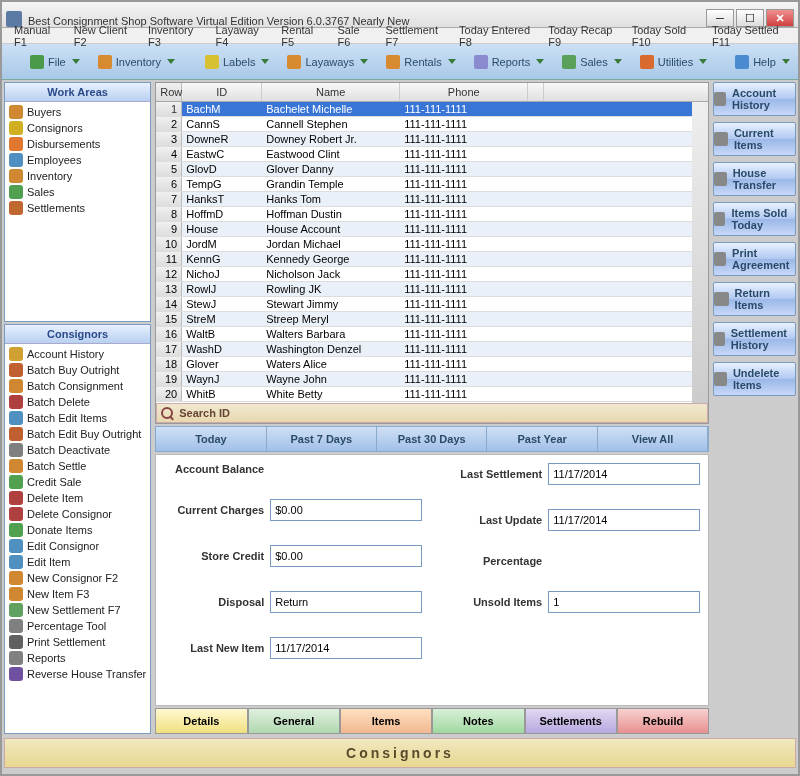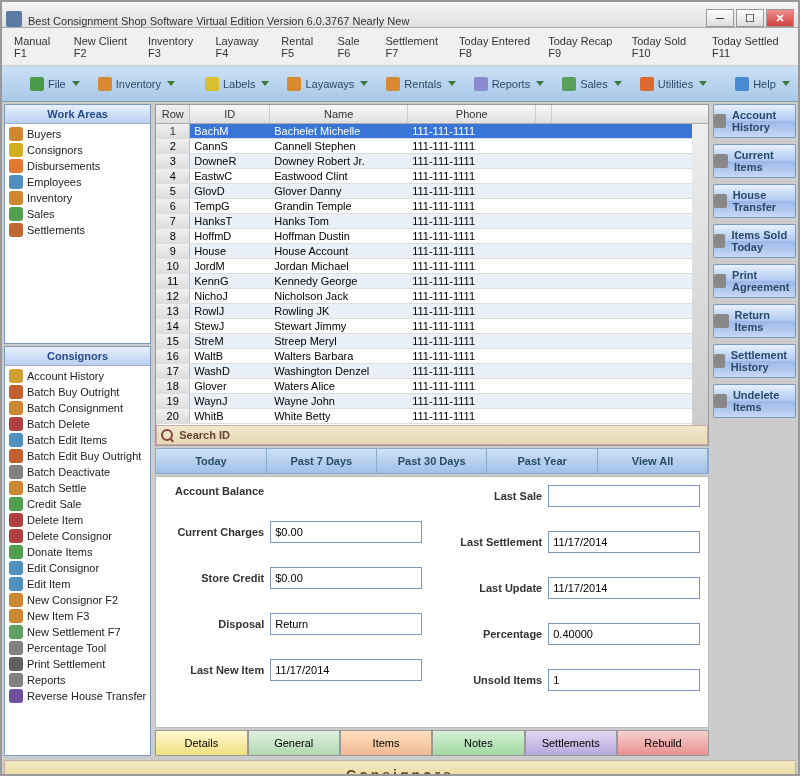--- a/index.html
+++ b/index.html
@@ -3,21 +3,21 @@
 <meta charset="utf-8">
 <style>
 *{box-sizing:border-box;margin:0;padding:0;font-family:Tahoma,Arial,sans-serif;font-size:11px}
 body{background:#ccc;width:800px;height:776px;overflow:hidden;border:2px solid #999}
 .titlebar{height:26px;background:linear-gradient(#f5f5f5,#e0e0e0);display:flex;align-items:flex-end;padding:0 4px;border-bottom:1px solid #aaa}
 .titlebar .ico{width:16px;height:16px;background:#5b7ba5;margin-right:6px;display:flex;align-items:center;justify-content:center;border-radius:2px}
 .titlebar .ttl{flex:1;color:#333}
 .winbtns{display:flex;gap:2px}
 .winbtn{width:28px;height:18px;border:1px solid #999;display:flex;align-items:center;justify-content:center;cursor:pointer;background:linear-gradient(#fefefe,#ddd)}
 .winbtn.close{background:linear-gradient(#f09090,#d04040);color:#fff;font-weight:bold}
-.menubar{height:38px;background:#f0f0f0;display:flex;align-items:center;padding:0 6px;gap:4px;border-bottom:1px solid #ccc}
+.menubar{height:16px;background:#f0f0f0;display:flex;align-items:center;padding:0 6px;gap:4px;border-bottom:1px solid #ccc}
 .menubar span{padding:2px 6px;cursor:pointer;color:#333}
 .toolbar{height:36px;background:linear-gradient(#cce0f5,#a8c8e8);display:flex;align-items:center;padding:0 20px;gap:2px;border-bottom:1px solid #7a9}
 .tbtn{display:flex;align-items:center;gap:4px;padding:4px 8px;color:#2a4a6a;cursor:pointer}
 .tbtn .ic{width:14px;height:14px;border-radius:2px}
 .chev{width:0;height:0;border-left:4px solid transparent;border-right:4px solid transparent;border-top:5px solid #3a7a3a;margin-left:2px}
 .workspace{display:flex;height:calc(100% - 116px)}
 .leftcol{width:162px;display:flex;flex-direction:column;gap:2px;padding:2px}
 .panel{border:1px solid #7a9ac0;background:#fff;display:flex;flex-direction:column}
 .panelhdr{background:linear-gradient(#e8f0ff,#b8d0f0);text-align:center;font-weight:bold;color:#2a4a8a;padding:3px 17px;border-bottom:1px solid #aac}
 .panelbody{flex:1;overflow-y:auto;padding:2px}
@@ -26,33 +26,33 @@
 .midcol{flex:1;display:flex;flex-direction:column;padding:2px;gap:2px}
 .grid{border:1px solid #999;background:#fff;height:342px;display:flex;flex-direction:column}
 .ghdr{display:flex;background:linear-gradient(#f8f8f8,#e0e0e0);border-bottom:1px solid #aaa}
 .gh{padding:3px 4px;border-right:1px solid #ccc;text-align:center;color:#333}
 .gbody{flex:1;overflow-y:auto}
 .grow{display:flex;border-bottom:1px solid #ddd;height:15px;align-items:center}
 .grow:nth-child(odd){background:#eaf0f8}
 .grow.sel{background:#3875d7;color:#fff}
 .gc{padding:1px 4px;overflow:hidden;white-space:nowrap;border-right:1px solid transparent}
 .gscroll{width:16px;background:linear-gradient(#eee,#ccc)}
-.c0{width:34px;text-align:center;background:linear-gradient(#f0f0f0,#ddd);border-right:1px solid #bbb}
+.c0{width:26px;text-align:right;background:linear-gradient(#f0f0f0,#ddd);border-right:1px solid #bbb}
 .grow.sel .c0{background:linear-gradient(#f0f0f0,#ddd);color:#333}
 .c1{width:80px}.c2{width:138px}.c3{width:128px}
 .searchbar{height:20px;background:linear-gradient(#f0e8d0,#e8d8b0);border:1px solid #caa;display:flex;align-items:center;padding:0 4px;gap:6px}
 .filterrow{height:26px;display:flex;background:linear-gradient(#d0e0f5,#a0c0e8);border:1px solid #8ac}
 .fbtn{flex:1;display:flex;align-items:center;justify-content:center;border-right:1px solid #8ac;cursor:pointer;color:#2a4a6a;font-weight:bold}
 .fieldsarea{flex:1;background:#fff;border:1px solid #bbb;padding:8px;display:flex;gap:20px}
 .fcol{flex:1;display:flex;flex-direction:column;gap:24px}
 .frow{display:flex;align-items:center;gap:6px}
 .frow label{width:100px;text-align:right;font-weight:bold;color:#333}
 .frow input{flex:1;height:22px;border:1px solid #7a9ac0;padding:0 4px;background:#fff}
 .tabsrow{height:26px;display:flex}
-.tab{flex:1;display:flex;align-items:center;justify-content:center;border:1px solid #999;cursor:pointer;font-weight:normal}
+.tab{flex:1;display:flex;align-items:center;justify-content:center;border:1px solid #999;cursor:pointer;font-weight:bold}
 .t0{background:linear-gradient(#fff8d0,#f0e080)}.t1{background:linear-gradient(#e0f0e0,#b0d8b0)}.t2{background:linear-gradient(#ffe0c0,#f0b890)}.t3{background:linear-gradient(#d8f0d8,#a0d8a0)}.t4{background:linear-gradient(#e0d8f0,#b8a8e0)}.t5{background:linear-gradient(#f8d0d0,#e89090)}
 .rightcol{width:164px;padding:2px;display:flex;flex-direction:column;gap:6px}
 .actbtn{height:34px;background:linear-gradient(#e8f0ff,#b0c8f0 50%,#9ab8e8 51%,#c8d8f8);border:1px solid #7a9ac0;border-radius:2px;display:flex;align-items:center;justify-content:center;gap:6px;cursor:pointer;color:#2a4a6a;font-weight:bold}
 .actbtn .aic{width:16px;height:14px;background:#888;border-radius:2px}
 .footer{height:30px;background:linear-gradient(#f0e8c0,#e8d890);border:1px solid #caa;display:flex;align-items:center;justify-content:center;font-weight:bold;color:#5a4a2a;letter-spacing:3px;font-size:14px;margin:2px}
 </style>
 </head>
 <body>
 
 <div class="titlebar">
@@ -421,34 +421,29 @@
             <label>Disposal</label>
             <input value="Return" style="">
           </div>
           <div class="frow">
             <label>Last New Item</label>
             <input value="11/17/2014" style="">
           </div>
         </div>
    <div class="fcol" id="fcol1">
           <div class="frow">
-            <label>Last Sale</label>
-            <input value="" style="">
-          </div>
-          <div class="frow">
             <label>Last Settlement</label>
             <input value="11/17/2014" style="">
           </div>
           <div class="frow">
             <label>Last Update</label>
             <input value="11/17/2014" style="">
           </div>
           <div class="frow">
             <label>Percentage</label>
-            <input value="0.40000" style="">
           </div>
           <div class="frow">
             <label>Unsold Items</label>
             <input value="1" style="">
           </div>
         </div>
   </div>
   <div class="tabsrow" id="tabsrow">
         <div class="tab t0">Details</div>
         <div class="tab t1">General</div>

